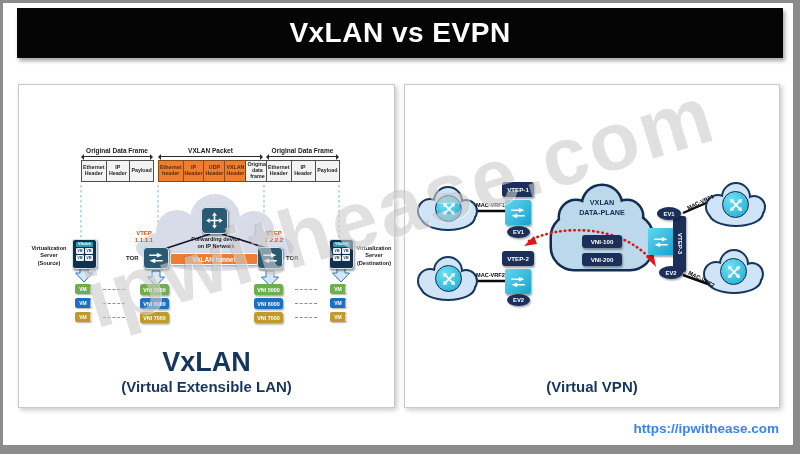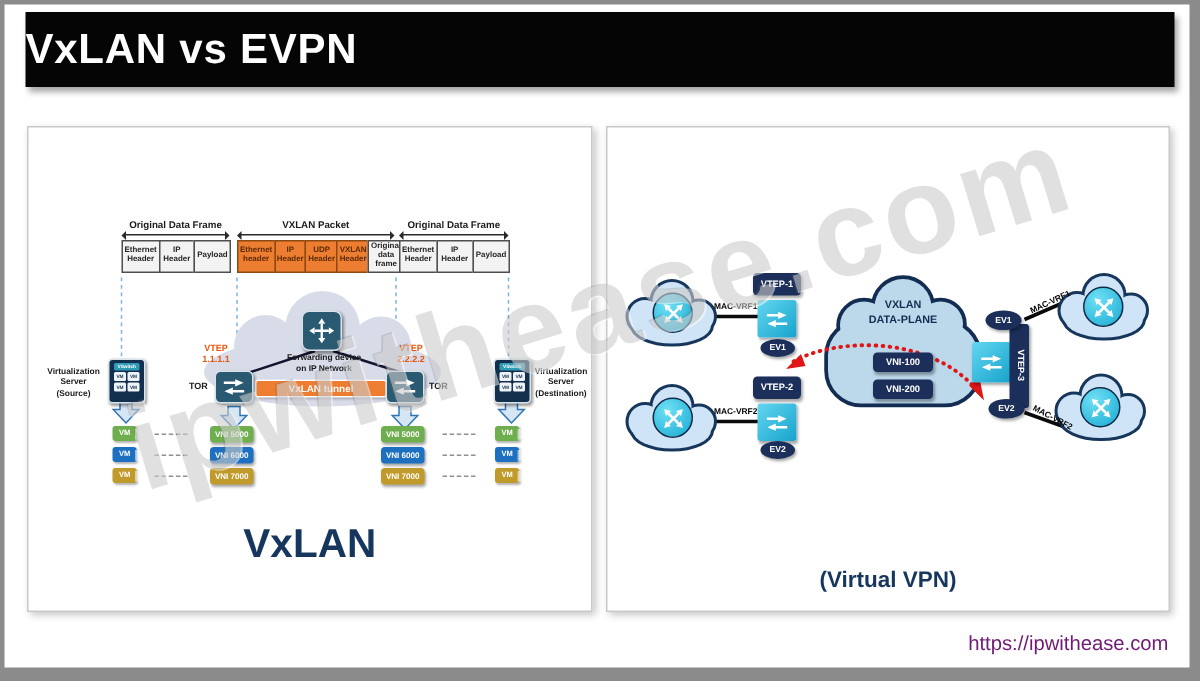--- a/index.html
+++ b/index.html
@@ -2,21 +2,21 @@
 <html><head>
 <meta charset="utf-8">
 <style>
   * { margin:0; padding:0; box-sizing:border-box; }
   body { font-family:"Liberation Sans", sans-serif; background:#fff; }
   #root { position:relative; width:800px; height:454px; background:#fff;
           border:3px solid #8b8b8b; border-right-width:7px; border-bottom-width:9px;
           overflow:hidden; }
   
   .header-bar { position:absolute; left:14px; top:5px; width:766px; height:50px;
-    background:#050505; color:#fff; display:flex; align-items:center; 
+    background:#050505; color:#fff; display:flex; align-items:center; justify-content:center;
     font-size:28px; font-weight:bold; letter-spacing:.5px; box-shadow:2px 3px 4px rgba(0,0,0,.35); }
   
   .panel { position:absolute; top:81px; width:377px; height:324px; background:#fff;
     border:1px solid #c9c9c9; box-shadow:2px 2px 5px rgba(0,0,0,.22); }
   #panel-vxlan { left:15px; }
   #panel-evpn  { left:401px; width:376px; }
   .layer { position:absolute; left:0; top:0; }
   
   .pkt-group { position:absolute; top:62px; }
   .pkt-label { font-size:6.5px; font-weight:bold; color:#1a1a1a; text-align:center; white-space:nowrap; margin-bottom:1px; }
@@ -78,22 +78,22 @@
     border-radius:2px; color:#fff; font-size:6px; font-weight:bold; display:flex; align-items:center;
     justify-content:center; box-shadow:1px 1.5px 2px rgba(0,0,0,.35); }
   .vtep3-bar span { writing-mode:vertical-rl; }
   .cloud-lbl { position:absolute; left:147px; top:113px; width:100px; text-align:center; font-size:7.2px;
     font-weight:bold; color:#132c52; line-height:1.35; white-space:pre-line; }
   
   .watermark { position:absolute; left:85px; top:252px; font-size:82px; font-weight:bold;
     color:rgba(100,100,100,.20); transform:rotate(-17deg); transform-origin:0 50%;
     letter-spacing:3px; white-space:nowrap; z-index:40; pointer-events:none;
     text-shadow:1px 1px 0 rgba(255,255,255,.5); }
-  .footer-url { position:absolute; top:418px; right:14px; font-size:13.5px; font-weight:400;
-    color:#701a75; text-decoration:none; }
+  .footer-url { position:absolute; top:418px; right:14px; font-size:13.5px; font-weight:700;
+    color:#3b82f6; text-decoration:none; }
 </style>
 </head>
 <body>
 
 <svg style="position:absolute;width:0;height:0" aria-hidden="true">
   <defs>
     <symbol id="ic-sw" viewBox="0 0 24 20">
       <path d="M3.5 6.5 h10" stroke="#fff" stroke-width="2" fill="none"></path>
       <path d="M13 3.5 l7 3 -7 3 z" fill="#fff"></path>
       <path d="M20.5 13.5 h-10" stroke="#fff" stroke-width="2" fill="none"></path>
@@ -240,20 +240,21 @@
 
     <div class="dash" style="left:276px;top:204px"></div>
     <div class="dash" style="left:276px;top:218px"></div>
     <div class="dash" style="left:276px;top:232px"></div>
 
     <div class="vm-tag g" style="left:311px;top:199px">VM</div>
     <div class="vm-tag b" style="left:311px;top:213px">VM</div>
     <div class="vm-tag y" style="left:311px;top:227px">VM</div>
 
     <div class="panel-title">VxLAN</div>
+    <div class="panel-sub">(Virtual Extensible LAN)</div>
   </div>
 
   <div class="panel" id="panel-evpn">
     <svg class="layer" width="376" height="324" viewBox="0 0 376 324">
       <defs>
         <g id="cloudS">
           <circle cx="-18" cy="2" r="11"></circle>
             <circle cx="0" cy="-8" r="13"></circle>
           <circle cx="18" cy="2" r="10"></circle>
             <ellipse cx="0" cy="8" rx="26" ry="12"></ellipse>

